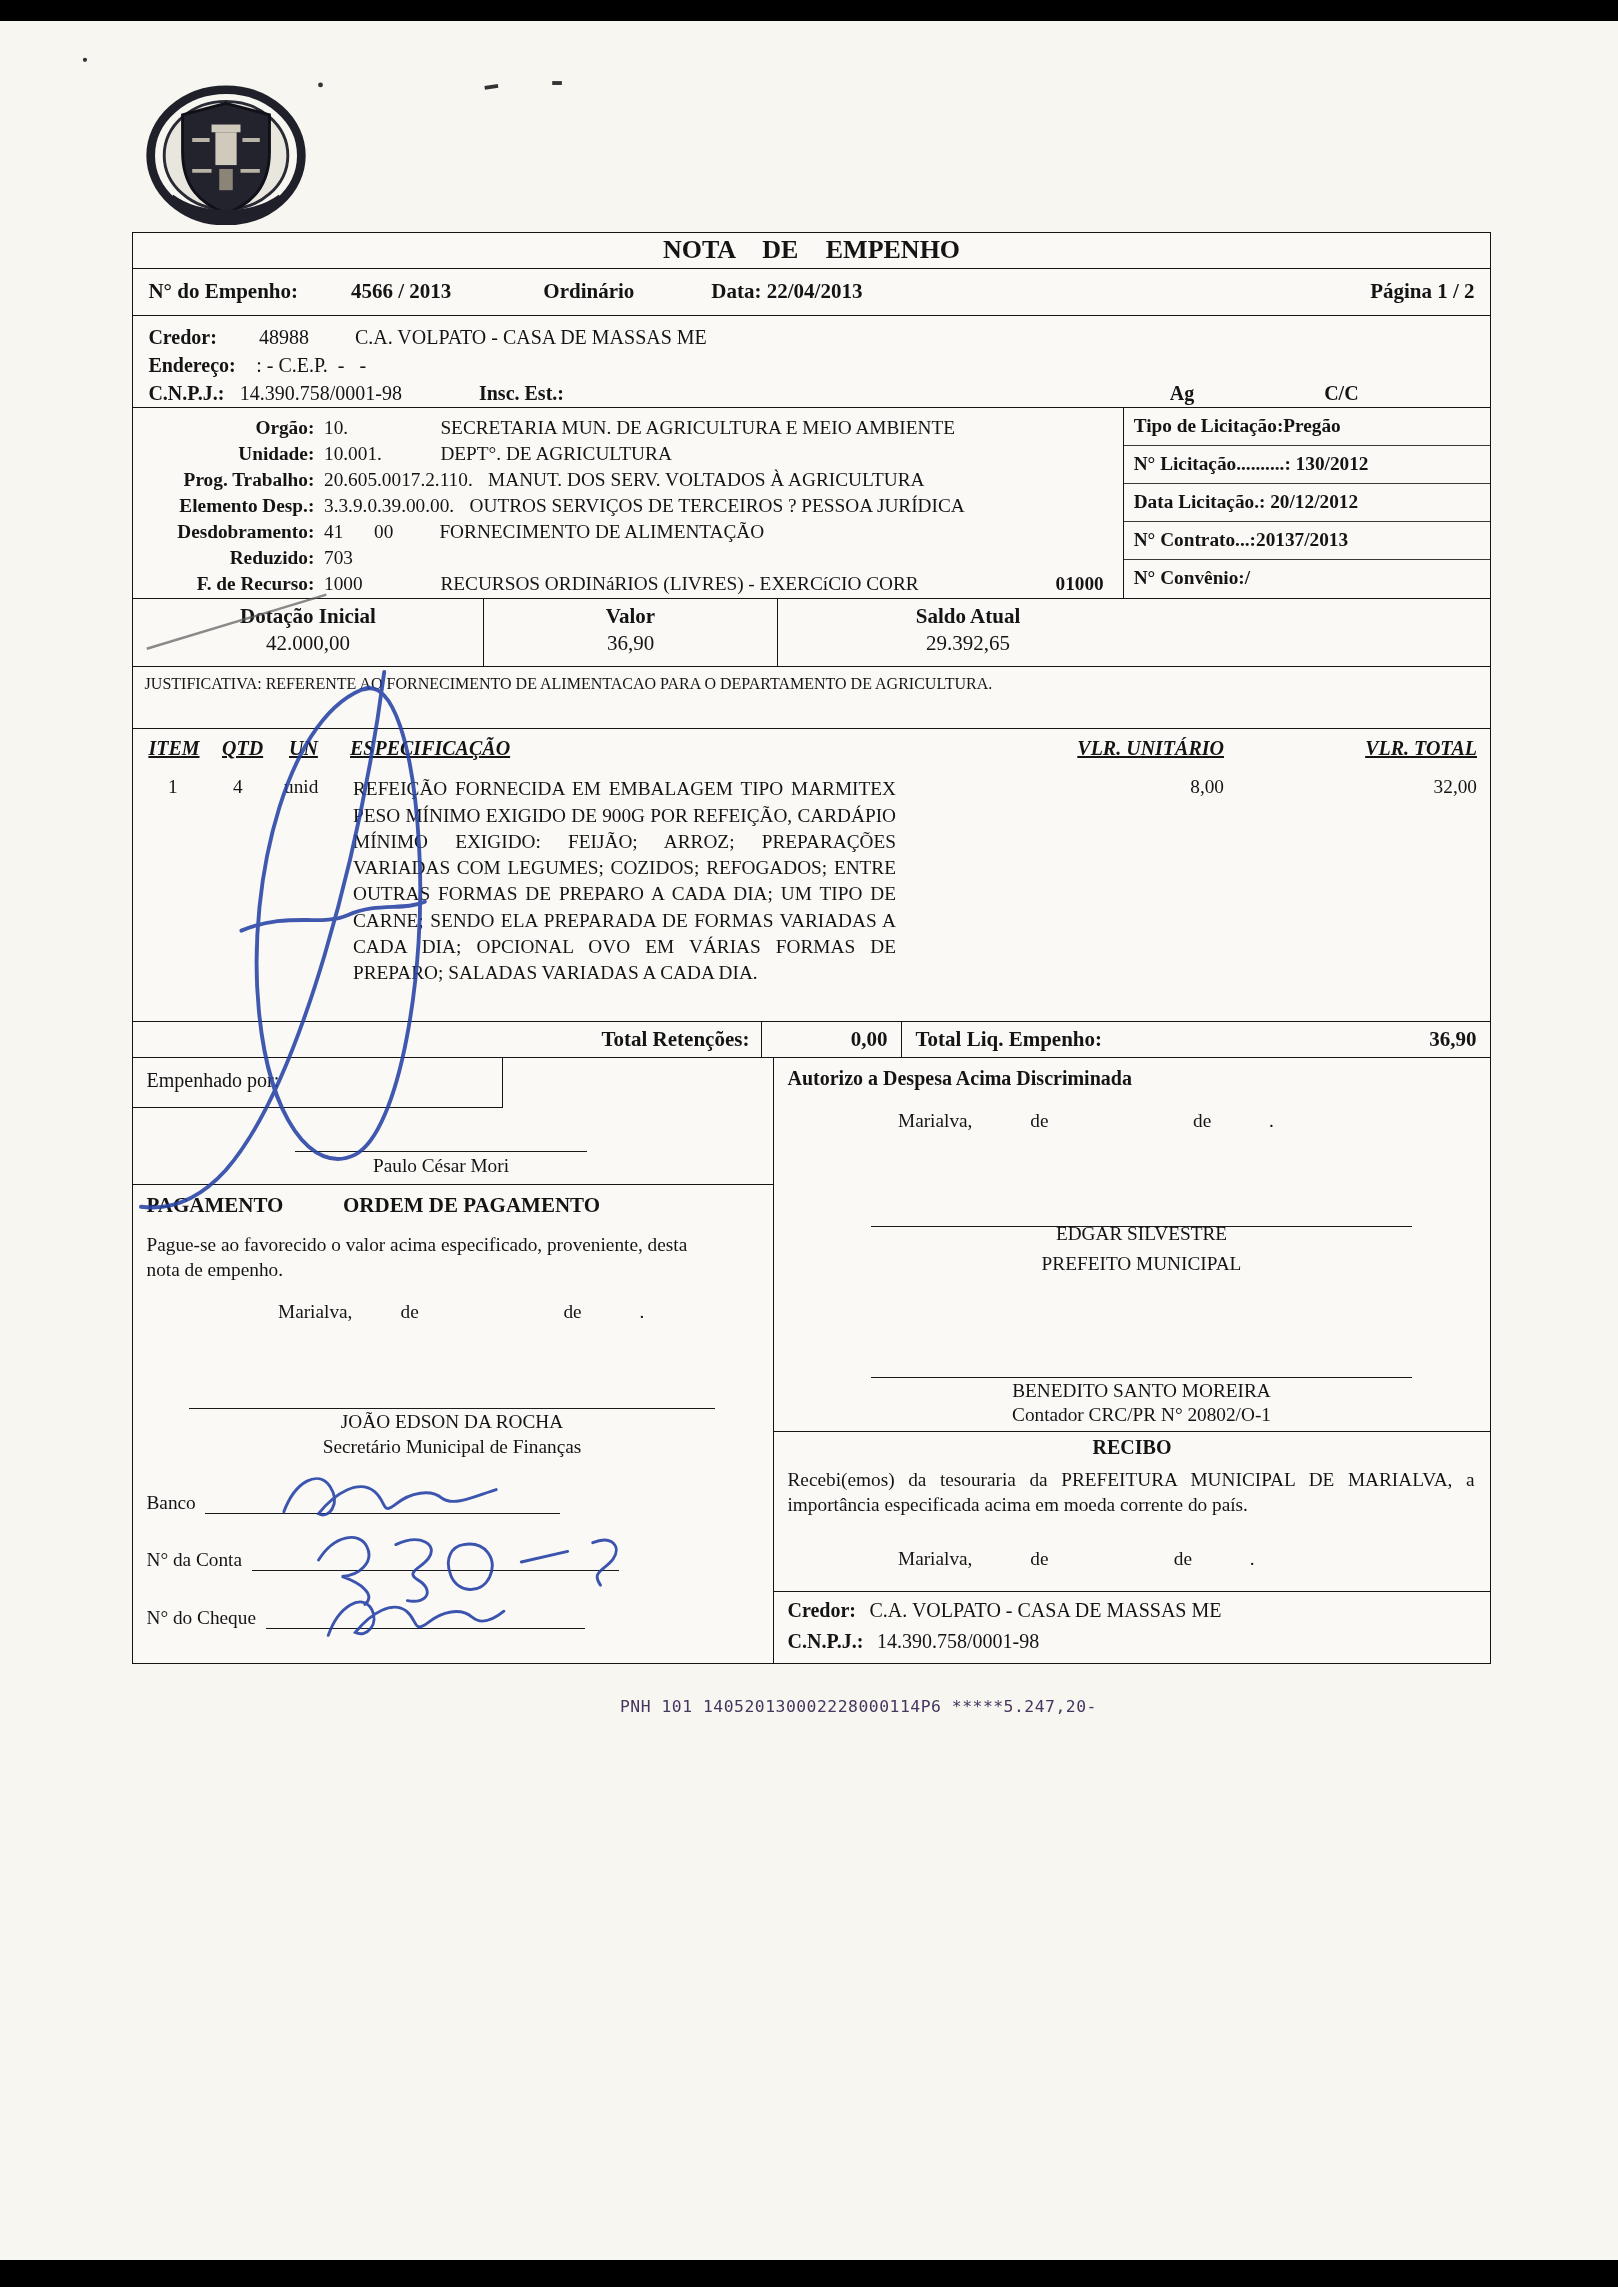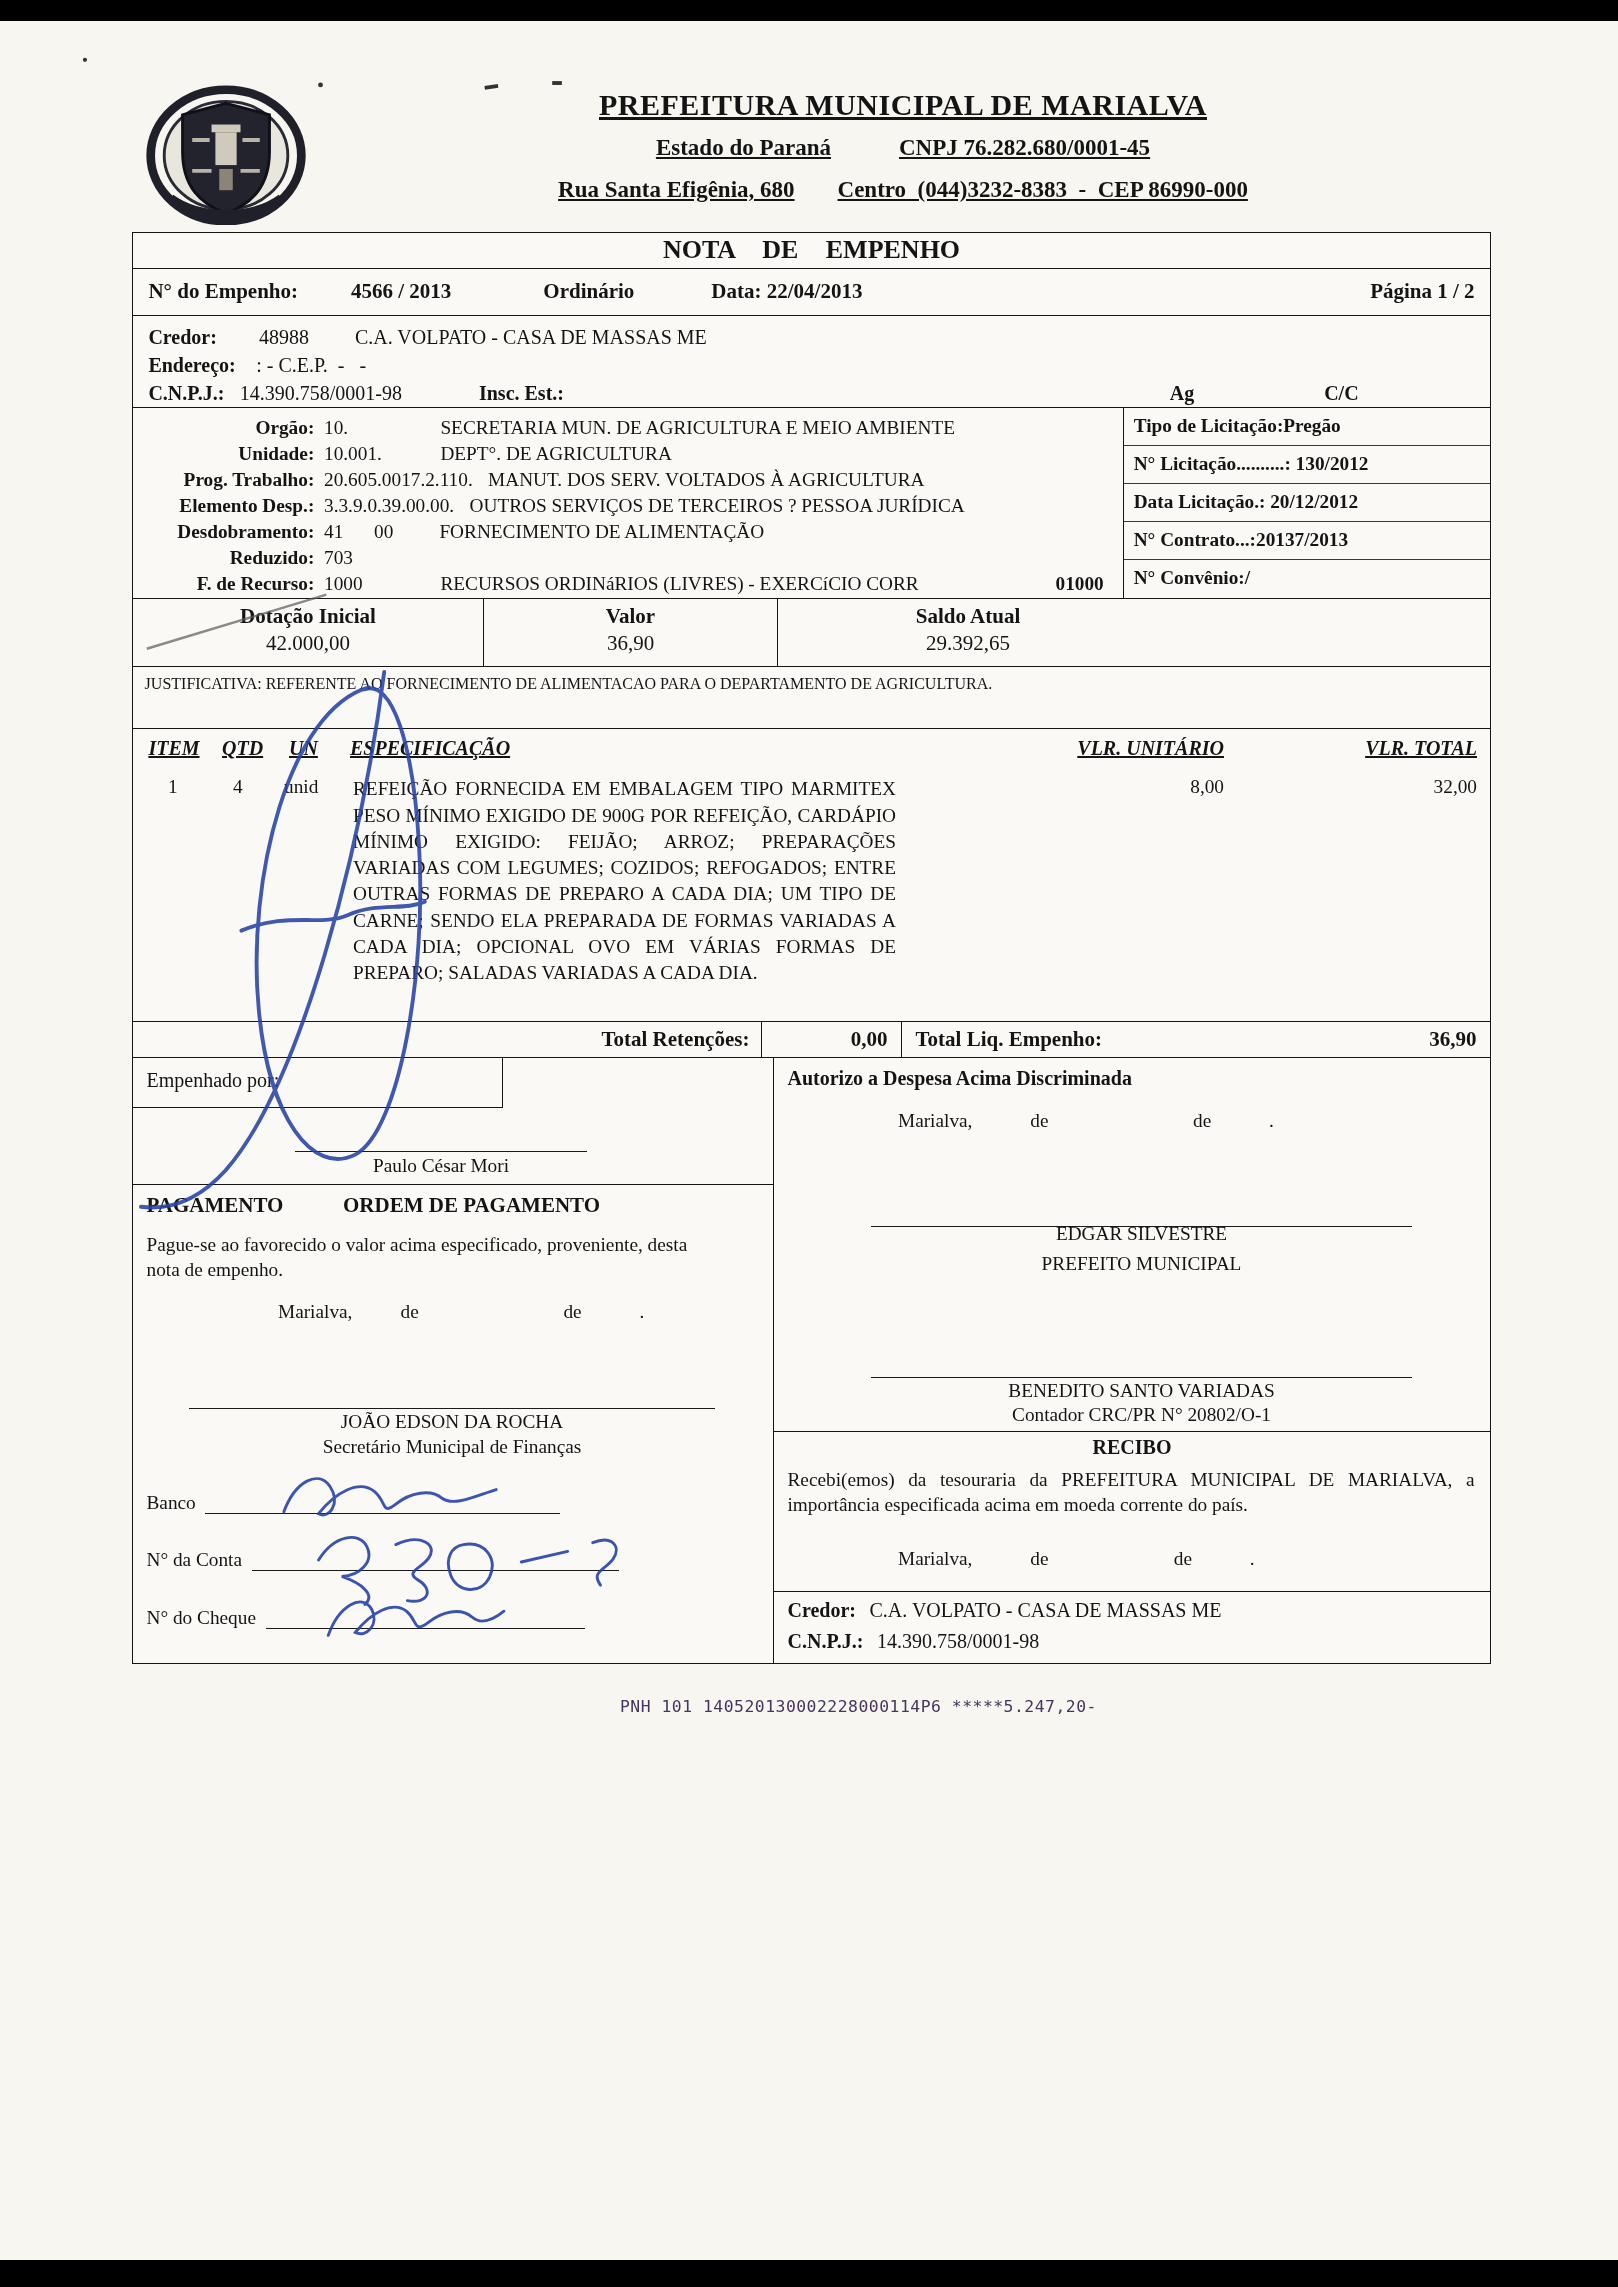--- a/index.html
+++ b/index.html
@@ -146,31 +146,20 @@
           <ellipse cx="87" cy="76" rx="78" ry="68" fill="none" stroke="#20202a" stroke-width="9"></ellipse>
           <ellipse cx="87" cy="76" rx="64" ry="56" fill="#e8e6dd" stroke="#2a2a35" stroke-width="3"></ellipse>
           <path d="M87 22 L132 34 V72 C132 108 114 126 87 136 C60 126 42 108 42 72 V34 Z" fill="#23232e" stroke="#101018" stroke-width="3"></path>
           <rect x="76" y="52" width="22" height="34" fill="#cfcabb"></rect>
           <rect x="72" y="44" width="30" height="8" fill="#cfcabb"></rect>
           <rect x="80" y="90" width="14" height="22" fill="#8a8577"></rect>
           <path d="M52 60 H70 M104 60 H122 M52 92 H72 M102 92 H122" stroke="#b9b4a5" stroke-width="4"></path>
           <path d="M30 120 C60 142 114 142 144 120" fill="none" stroke="#20202a" stroke-width="8"></path>
         </svg>
       </div>
-      <div class="header-text">
-        <div class="org-name">PREFEITURA MUNICIPAL DE MARIALVA</div>
-        <div class="hline2">
-          <span class="u">Estado do Paraná</span>
-          <span class="u">CNPJ 76.282.680/0001-45</span>
-        </div>
-        <div class="hline3">
-          <span class="u">Rua Santa Efigênia, 680</span>
-          <span class="u pre">Centro  (044)3232-8383  -  CEP 86990-000</span>
-        </div>
-      </div>
     </div>
 
     <div class="form-body">
 
       <div class="nota-band">
         <span>NOTA DE EMPENHO</span>
       </div>
 
       <div class="sec empenho-row">
         <span>N° do Empenho:</span>
@@ -323,21 +312,21 @@
 
         <div class="ba-right">
           <div class="abs aut-title">Autorizo a Despesa Acima Discriminada</div>
           <div class="abs date-line aut-date">Marialva,            de                              de            .</div>
 
           <div class="abs sig-rule edgar-line"></div>
           <div class="abs sig-name edgar-name">EDGAR SILVESTRE</div>
           <div class="abs sig-name edgar-cargo">PREFEITO MUNICIPAL</div>
 
           <div class="abs sig-rule bene-line"></div>
-          <div class="abs sig-name bene-name">BENEDITO SANTO VARIADAS</div>
+          <div class="abs sig-name bene-name">BENEDITO SANTO MOREIRA</div>
           <div class="abs sig-name bene-cargo">Contador CRC/PR N° 20802/O-1</div>
 
           <div class="abs recibo-divider"></div>
           <div class="abs recibo-title">RECIBO</div>
           <div class="abs recibo-text">Recebi(emos) da tesouraria da PREFEITURA MUNICIPAL DE MARIALVA, a importância especificada acima em moeda corrente do país.</div>
           <div class="abs date-line recibo-date">Marialva,            de                          de            .</div>
 
           <div class="abs credor-divider"></div>
           <div class="abs recibo-credor">
             <span class="b">Credor:</span><span class="rc-val">C.A. VOLPATO - CASA DE MASSAS ME</span>

